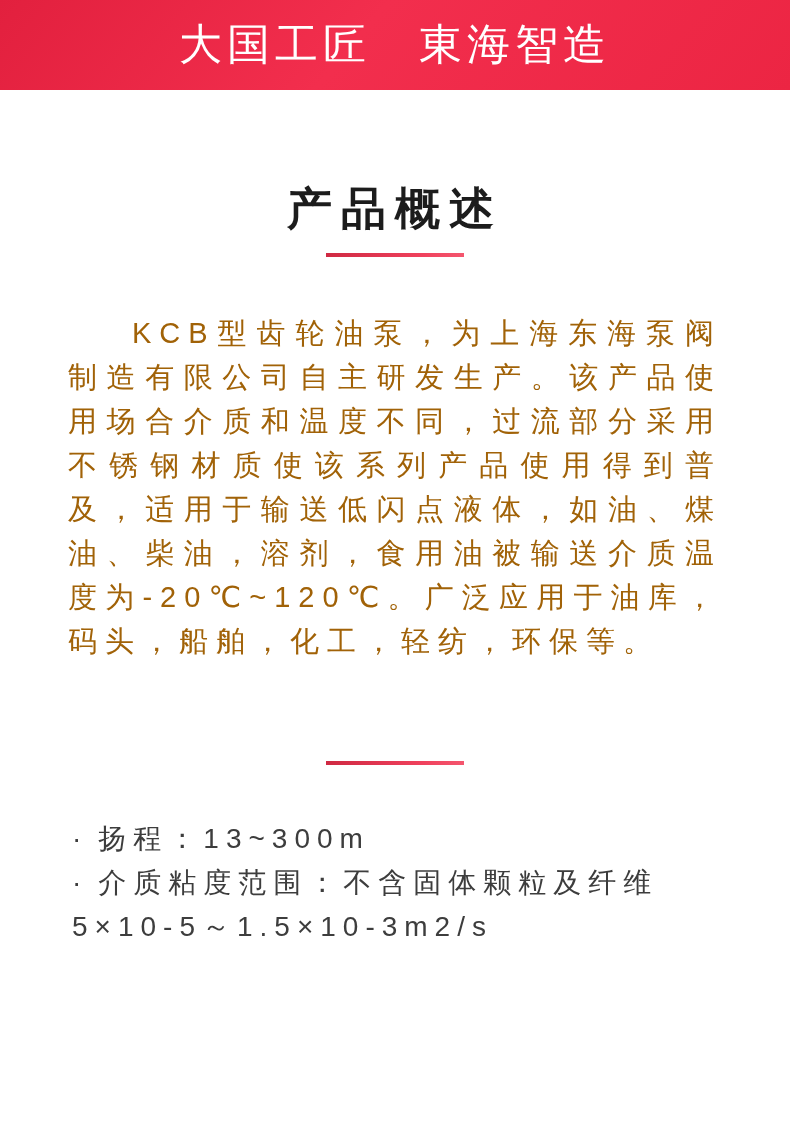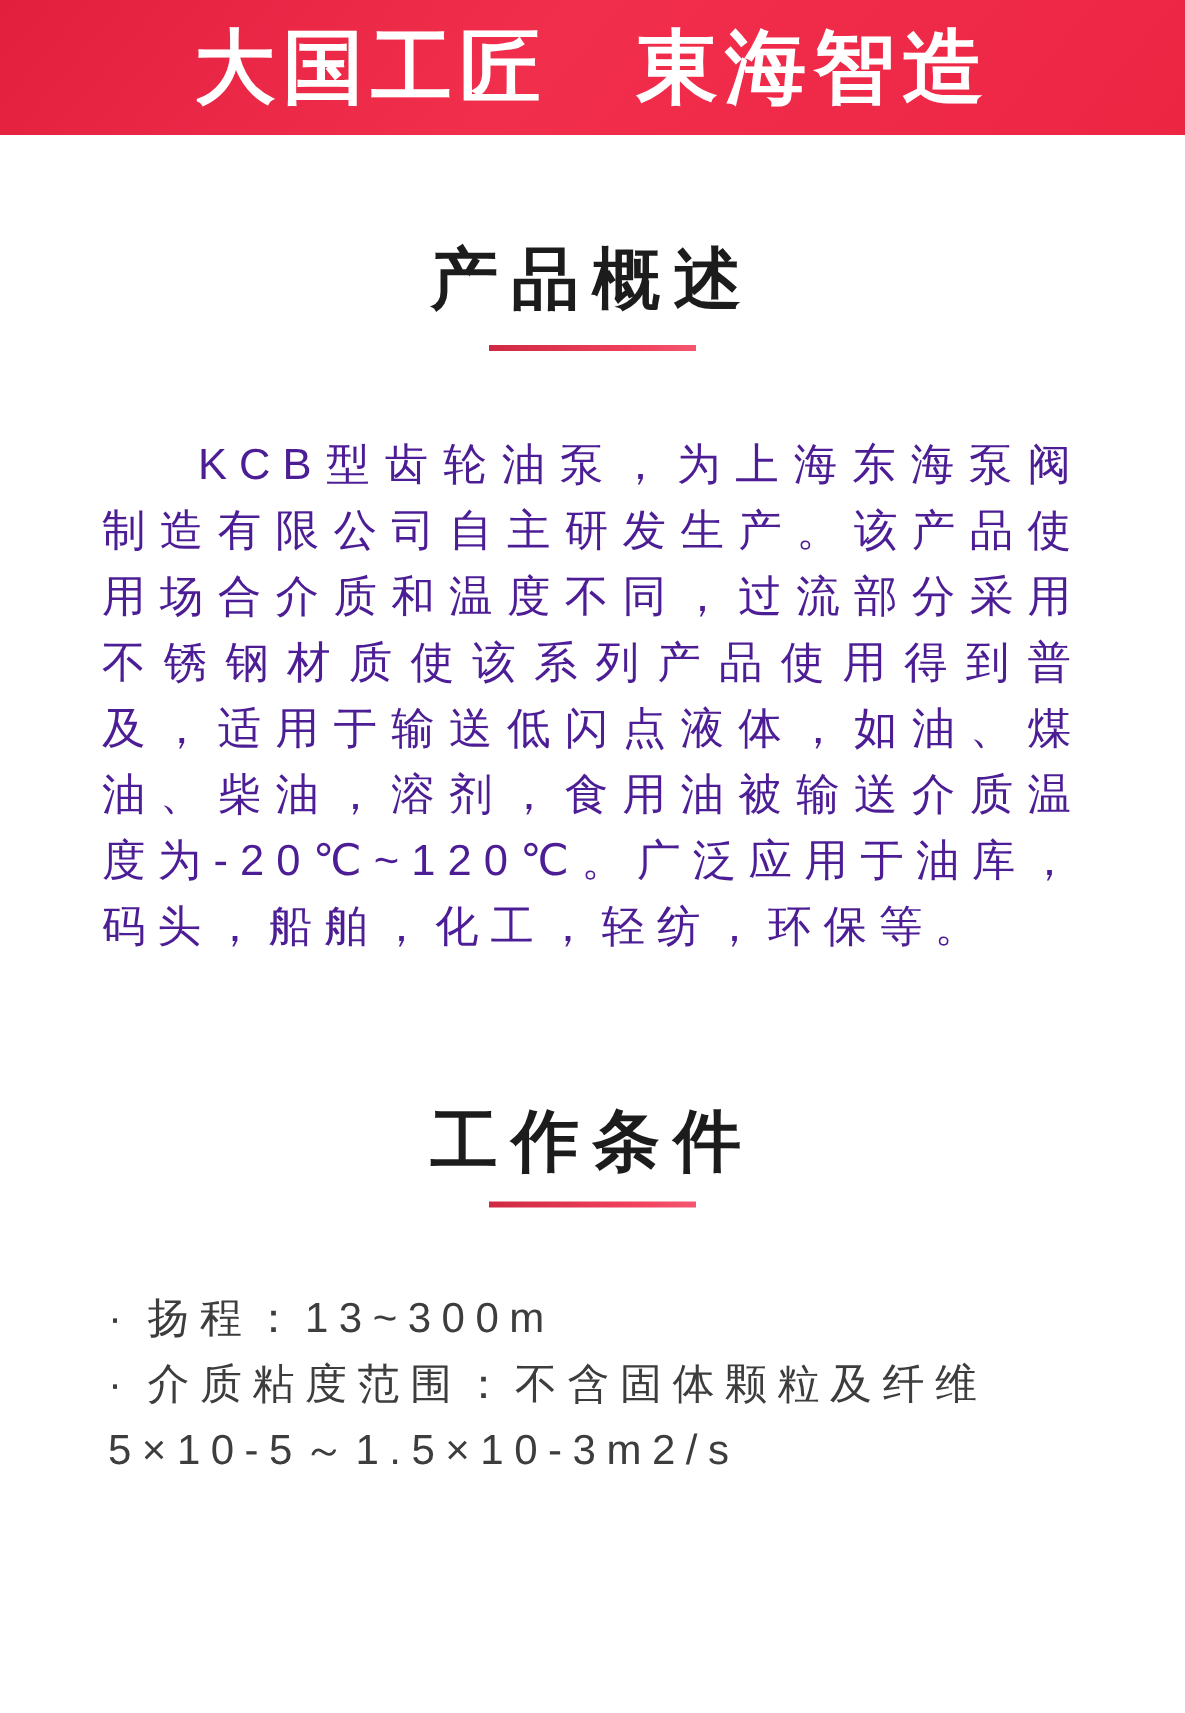--- a/index.html
+++ b/index.html
@@ -18,49 +18,49 @@
     width: 790px;
     height: 90px;
     background: linear-gradient(130deg, #e2203e 0%, #f22e4d 45%, #ec2543 100%);
     display: flex;
     align-items: center;
     justify-content: center;
   }
   .banner-title {
     margin: 16px;
     color: #ffffff;
-    font-size: 54px;
-    font-weight: 700;
+    font-size: 43px;
+    font-weight: 400;
     letter-spacing: 5px;
     white-space: nowrap;
   }
   .section-title {
     margin: 0;
     text-align: center;
     font-size: 45px;
     line-height: 45px;
     font-weight: 900;
     color: #1c1c1c;
     letter-spacing: 9px;
   }
-  .overview-title-wrap { margin-top: 73px; }
+  .overview-title-wrap { margin-top: 96px; }
   .working-title-wrap { margin-top: 98px; }
   .title-underline {
     width: 138px;
     height: 4px;
     margin: 22px auto 0 auto;
     background: linear-gradient(90deg, #cf2942 0%, #f0415d 70%, #f4566e 100%);
   }
   .working-underline { margin-top: 18px; }
   .intro-paragraph {
     margin: 54px 68px 0 68px;
     font-size: 29px;
     line-height: 44px;
     letter-spacing: 8px;
-    color: #4c1d95;
+    color: #a16207;
     text-align: justify;
     text-indent: 64px;
   }
   .spec-list {
     margin: 52px 58px 0 72px;
     padding: 0;
     list-style: none;
     font-size: 28px;
     line-height: 44px;
     letter-spacing: 7px;
@@ -87,21 +87,20 @@
 <section>
   <div class="overview-title-wrap">
     <h2 class="section-title">产品概述</h2>
     <div class="title-underline"></div>
   </div>
   <p class="intro-paragraph">KCB型齿轮油泵，为上海东海泵阀制造有限公司自主研发生产。该产品使用场合介质和温度不同，过流部分采用不锈钢材质使该系列产品使用得到普及，适用于输送低闪点液体，如油、煤油、柴油，溶剂，食用油被输送介质温度为-20℃~120℃。广泛应用于油库，码头，船舶，化工，轻纺，环保等。</p>
 </section>
 
 <section>
   <div class="working-title-wrap">
-    <h2 class="section-title">工作条件</h2>
     <div class="title-underline working-underline"></div>
   </div>
   <ul class="spec-list">
 
       <li class="spec-item">
         <span class="spec-bullet">·</span><span class="spec-text">扬程：13~300m</span>
       </li>
       <li class="spec-item">
         <span class="spec-bullet">·</span><span class="spec-text">介质粘度范围：不含固体颗粒及纤维
 5×10-5～1.5×10-3m2/s</span>

